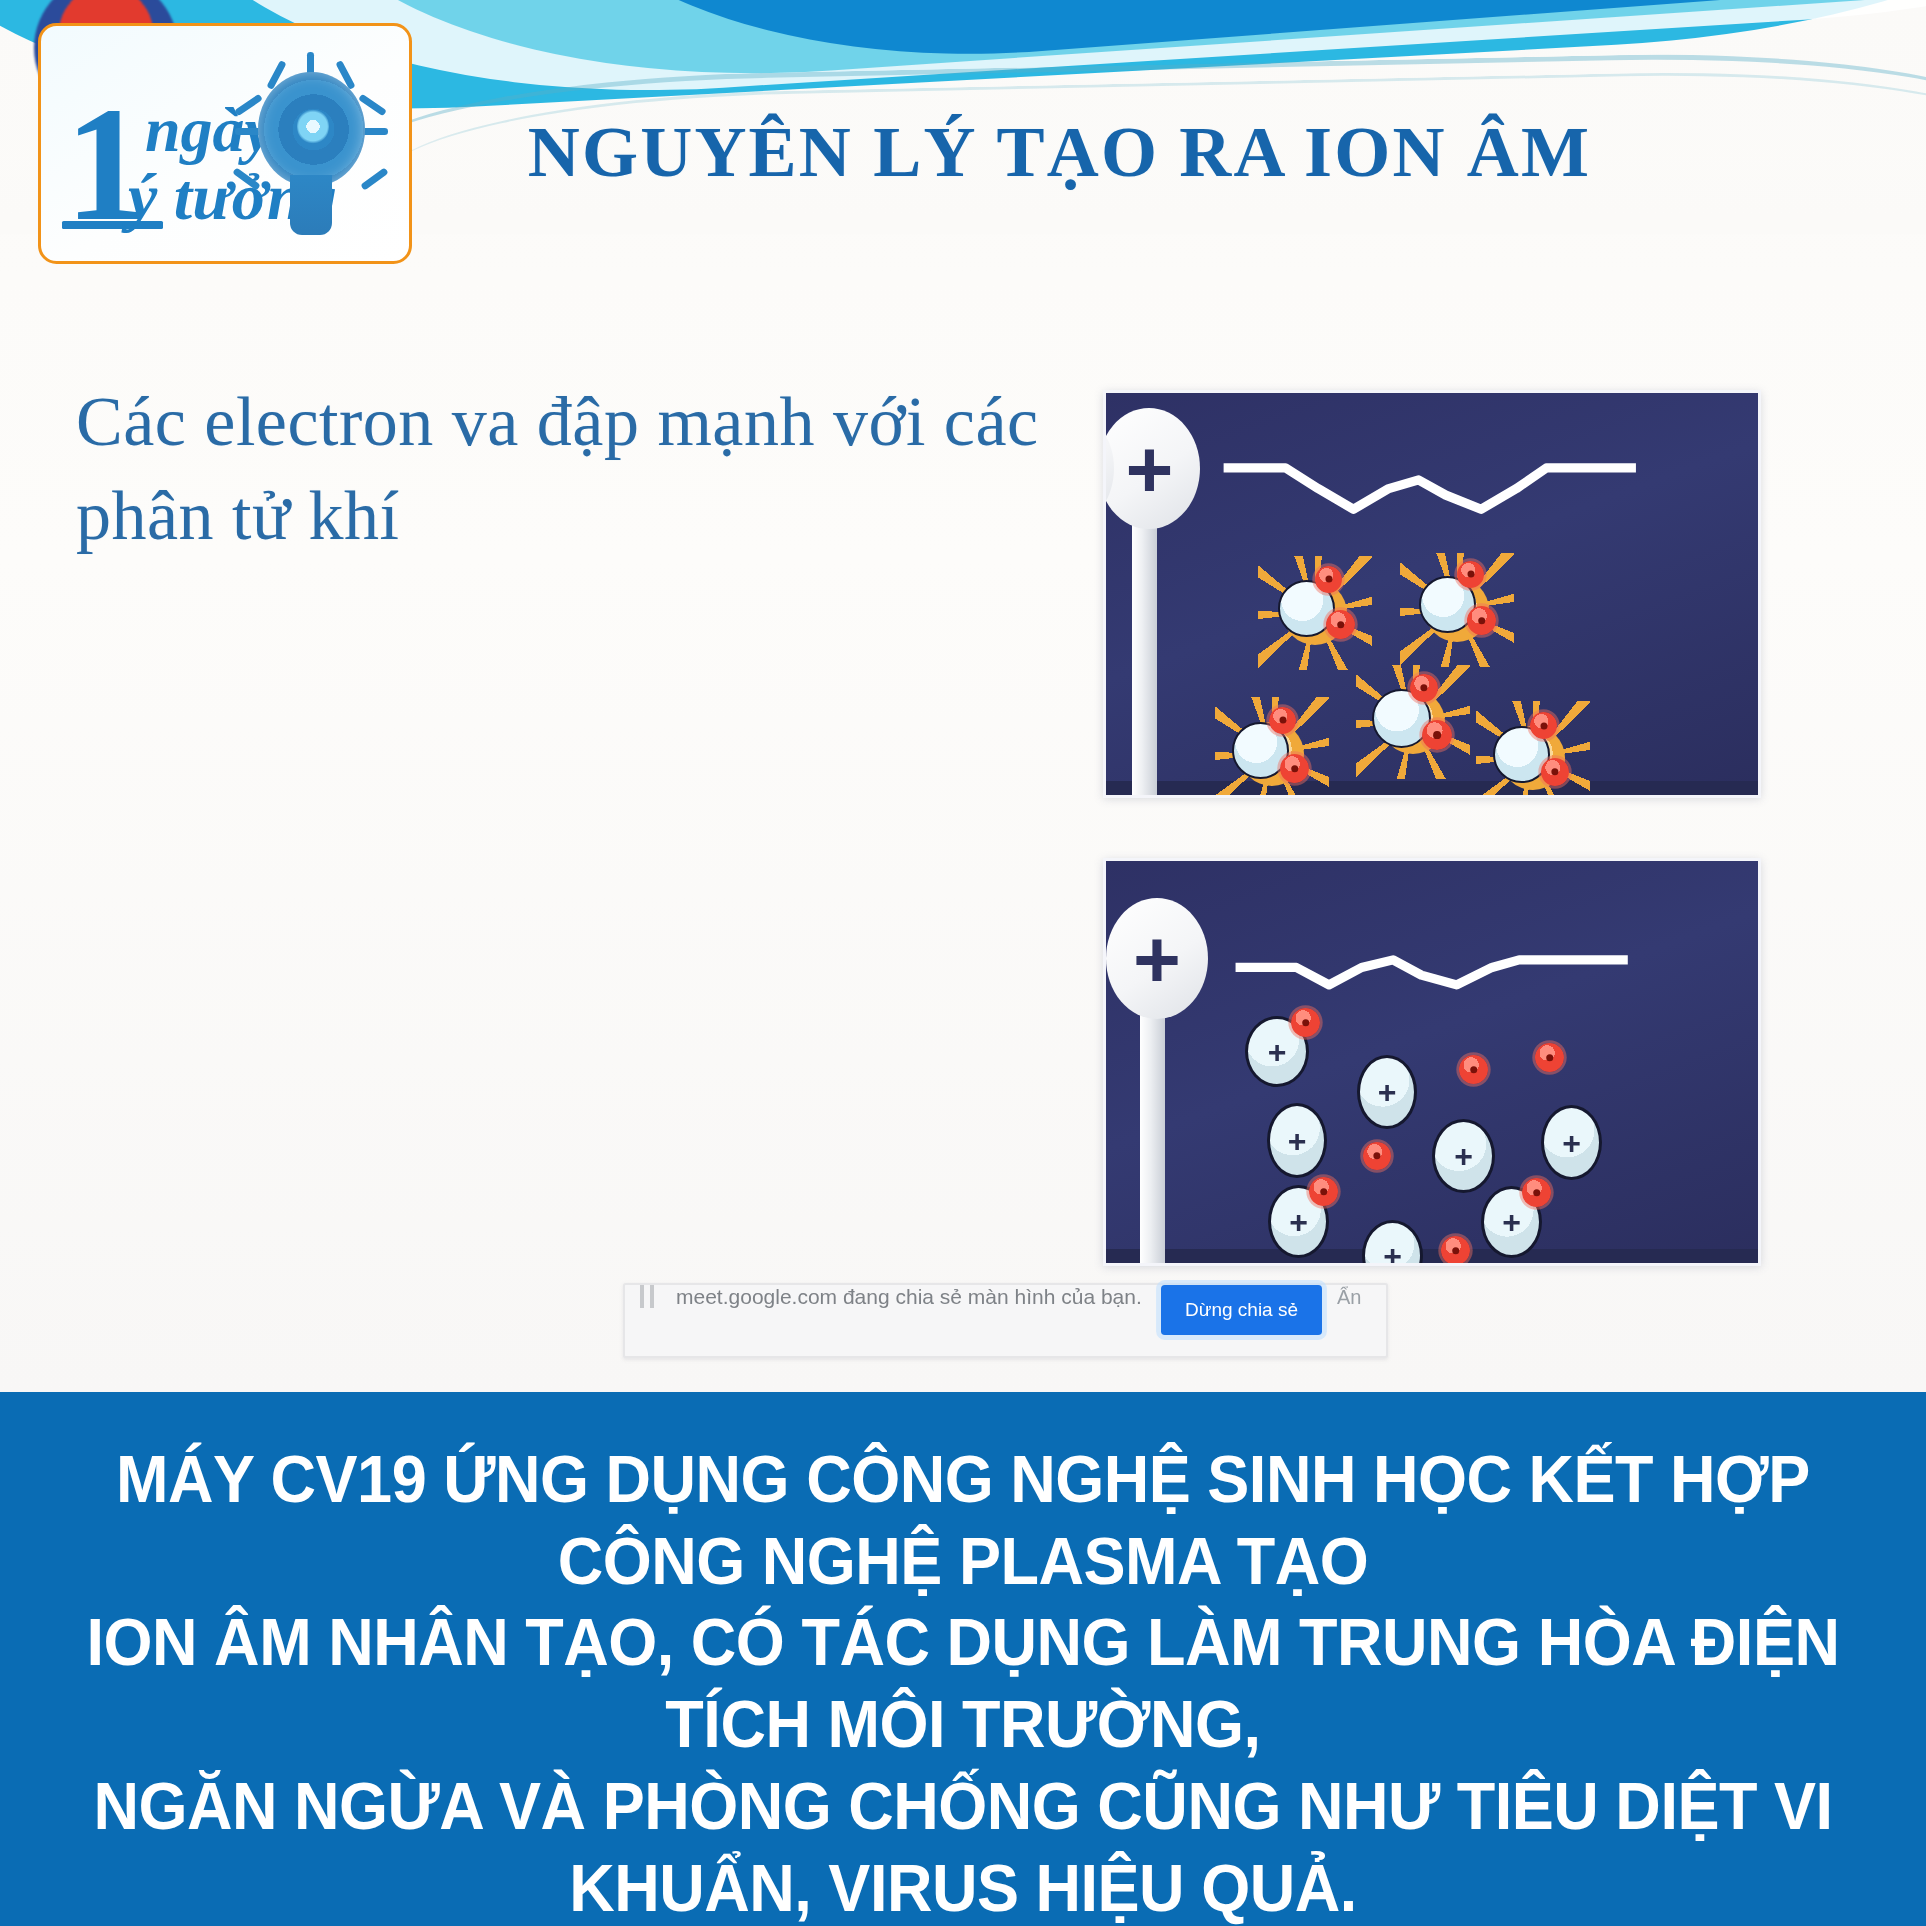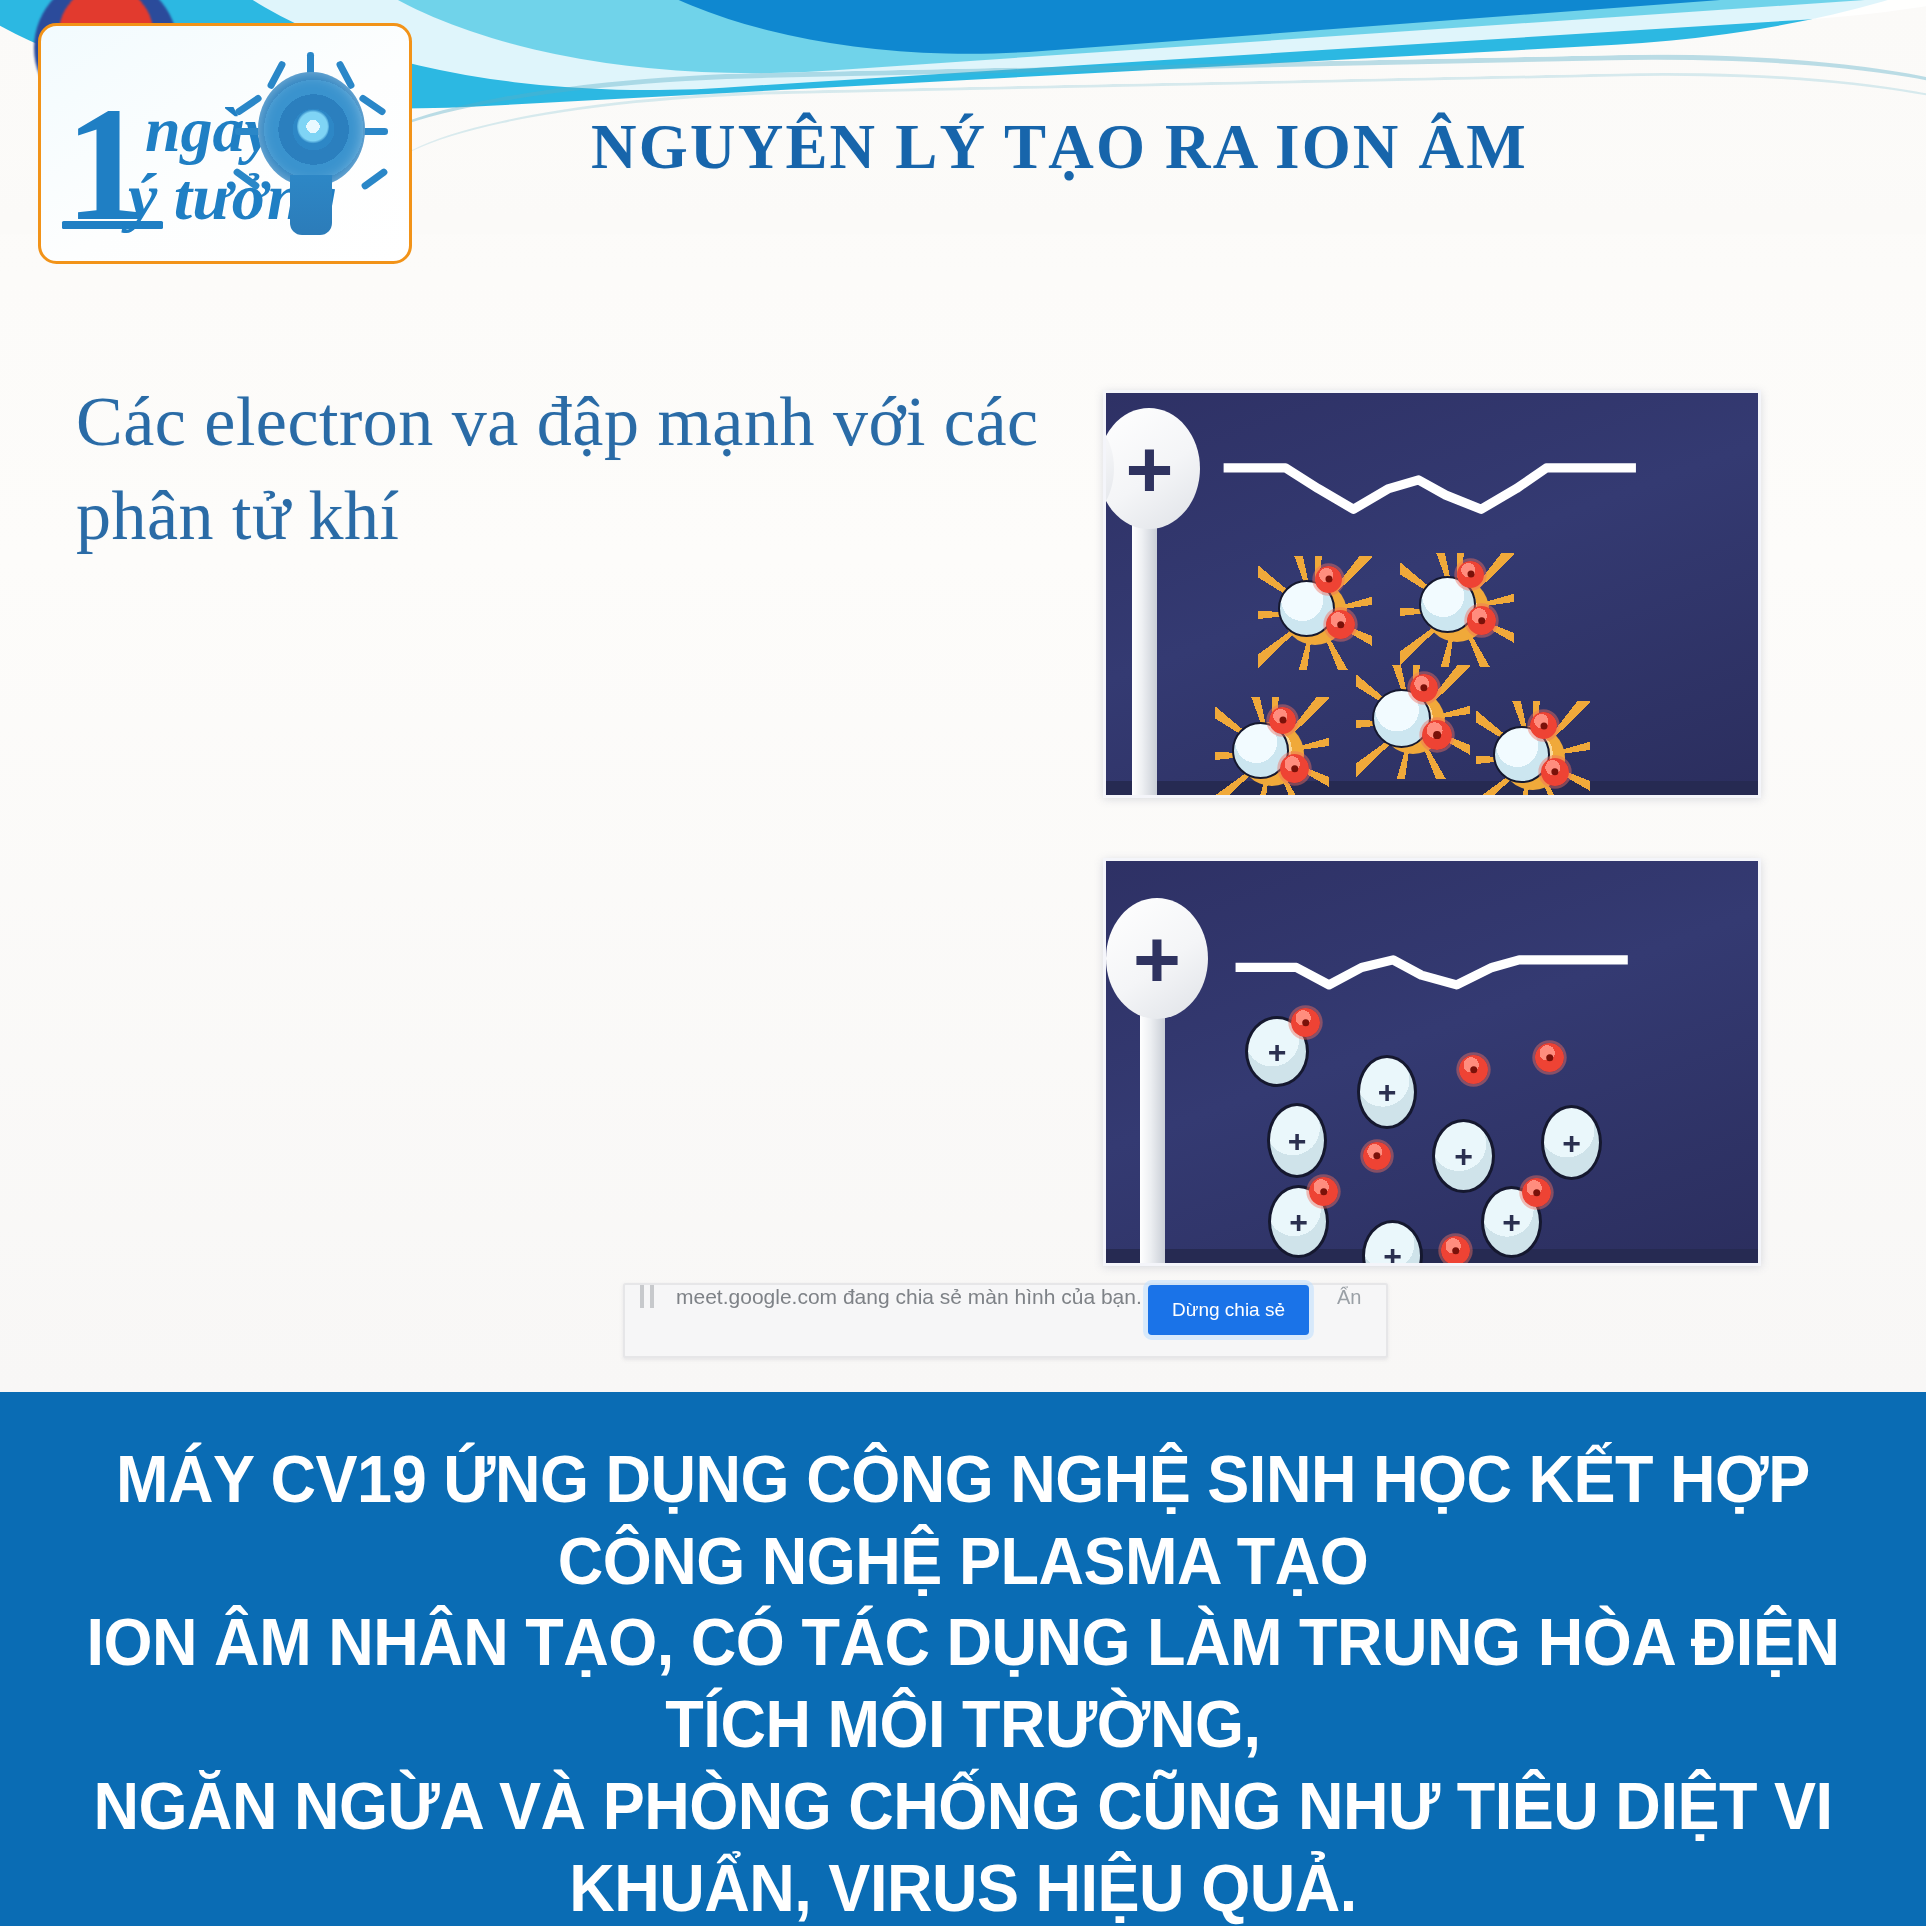--- a/index.html
+++ b/index.html
@@ -105,21 +105,21 @@
     position:absolute;left:47px;top:107px;width:42px;height:60px;
     border-radius:0 0 12px 12px;
     background:linear-gradient(180deg,#2d87c6,#2c7cb9);
   }
   .ray{position:absolute;background:#2a87c8;border-radius:3.3px;}
 
   
   #title{
     position:absolute;left:304px;top:111px;width:1511px;
     font-family:"Liberation Serif",serif;font-weight:700;
-    font-size:63px;letter-spacing:2.2px;color:#1765ab;
+    font-size:72px;letter-spacing:2.2px;color:#1765ab;
     text-align:center;white-space:nowrap;
     text-shadow:0 0 1.1px rgba(210,230,245,.9);
   }
 
   
   .btext{
     position:absolute;color:#2a6ba6;
     font-family:"Liberation Serif",serif;font-weight:400;
     font-size:70px;line-height:1.34;letter-spacing:0.5px;
     text-shadow:0 0 1.1px rgba(200,225,245,.8);
@@ -224,21 +224,21 @@
   #pauseIcon{
     margin-left:15px;width:14px;height:23px;flex:0 0 auto;
     display:flex;justify-content:space-between;
   }
   #pauseIcon i{display:block;width:4.3px;height:23px;background:#c7c9cc;}
   #shareMsg{
     margin-left:22px;flex:1 1 auto;color:#7e8287;font-size:21px;
     white-space:nowrap;overflow:hidden;
   }
   #stopBtn{
-    flex:0 0 auto;margin-right:22px;background:#1a73e8;color:#ffffff;
+    flex:0 0 auto;margin-right:9px;background:#1a73e8;color:#ffffff;
     font-size:19px;border:none;border-radius:3.8px;
     padding:14px 24px;white-space:nowrap;
     box-shadow:0 0 0 4.9px rgba(190,222,255,.55);
     cursor:pointer;
   }
   #hideBtn{
     flex:0 0 auto;margin-right:18.5px;background:transparent;border:none;
     color:#9aa0a6;font-size:20px;white-space:nowrap;cursor:pointer;
   }
 

